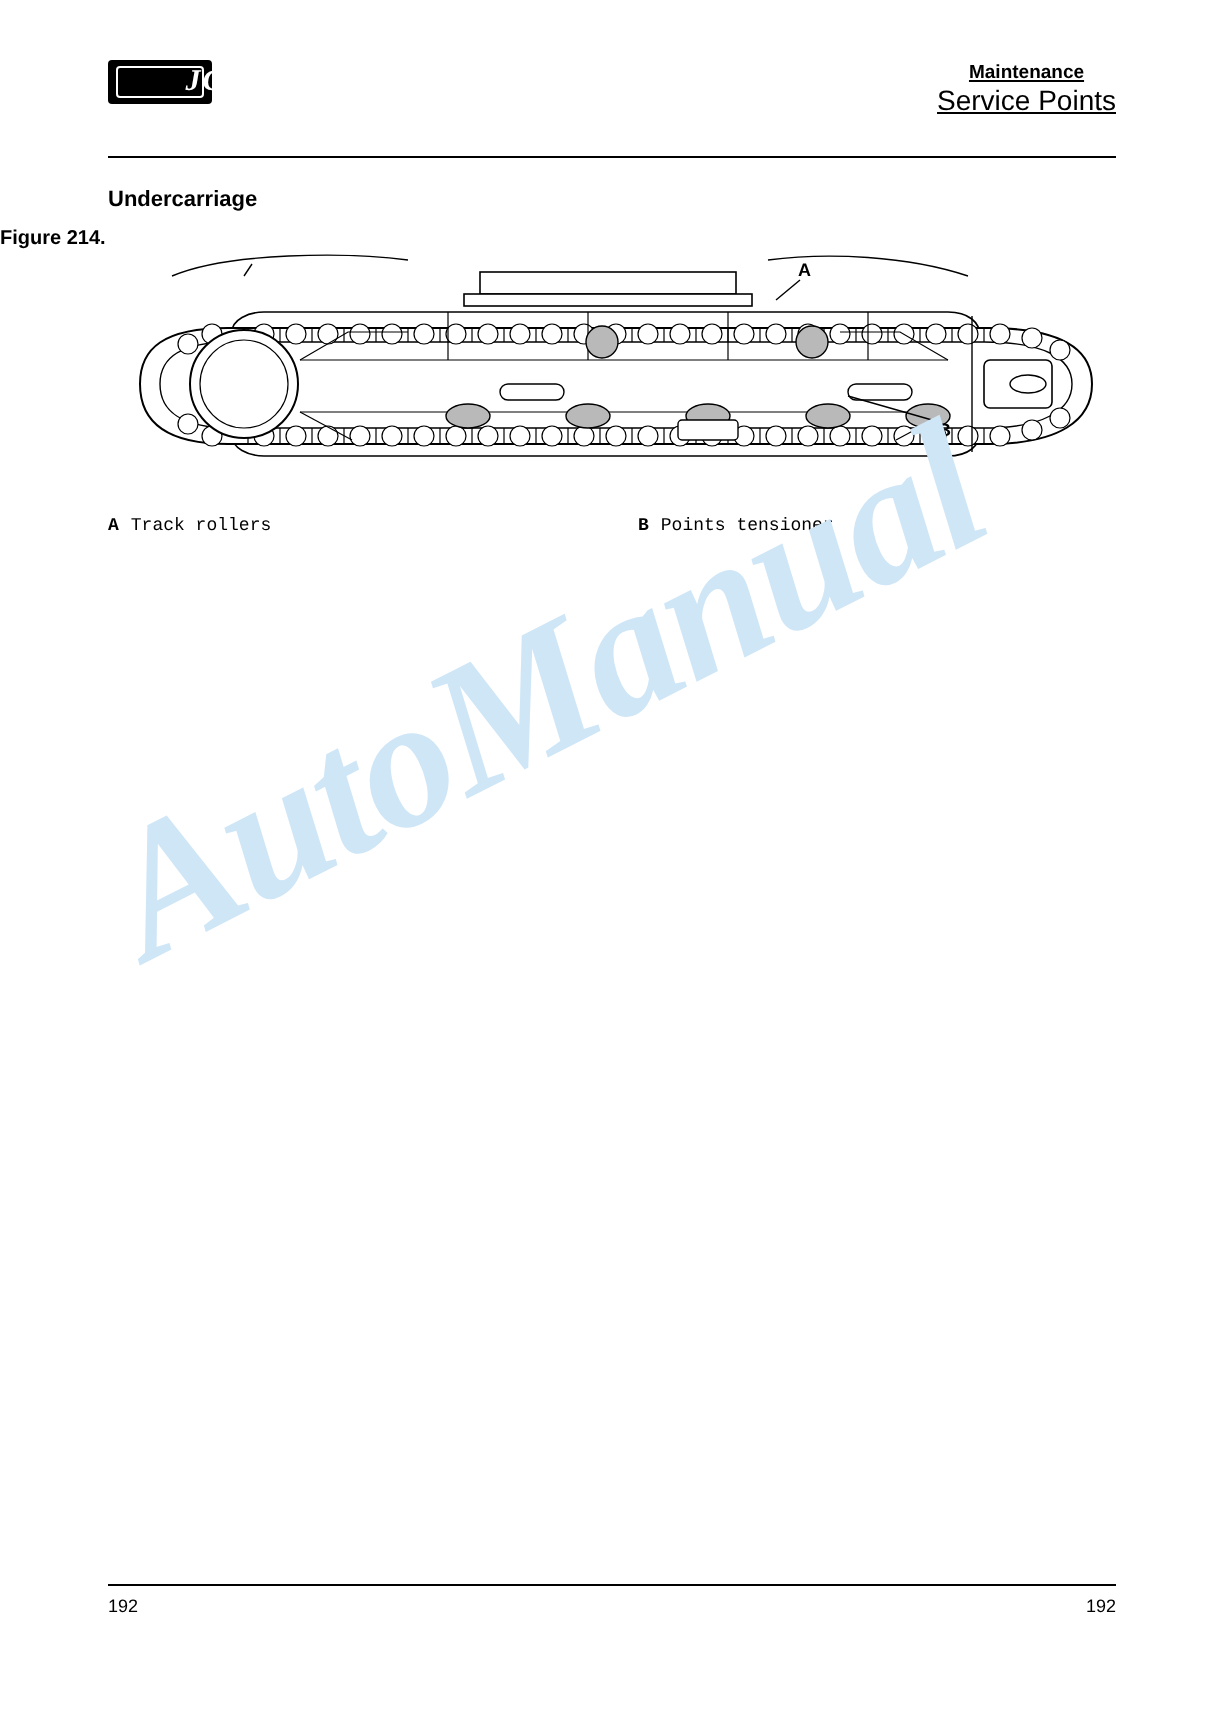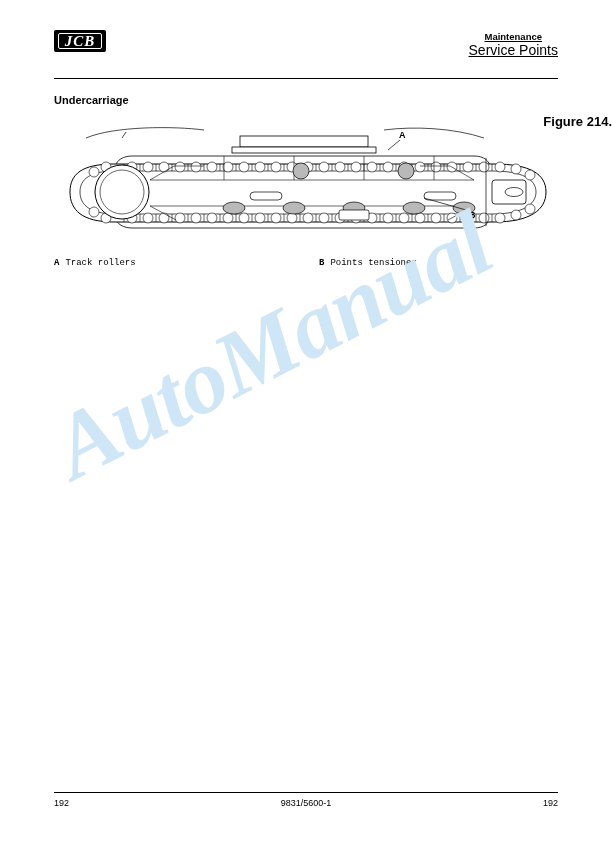--- a/index.html
+++ b/index.html
@@ -37,20 +37,21 @@
     width: 52px;
     height: 22px;
     line-height: 22px;
     text-align: center;
     color: #ffffff;
     font-family: "Liberation Serif", serif;
     font-style: italic;
     font-weight: bold;
     font-size: 15px;
     letter-spacing: 1px;
+    padding-left: 28px;
   }
   .logo-frame {
     position: absolute;
     left: 4px;
     top: 3px;
     width: 44px;
     height: 16px;
     border: 1px solid #ffffff;
     border-radius: 2px;
     box-sizing: border-box;
@@ -89,22 +90,22 @@
     font-size: 11px;
     font-weight: bold;
   }
 
   
   .figure-caption {
     position: absolute;
     top: 114px;
     left: 0;
     width: 612px;
-    text-align: right;
-    font-size: 13px;
+    text-align: left;
+    font-size: 10px;
     font-weight: bold;
   }
   .figure-wrap {
     position: absolute;
     left: 54px;
     top: 124px;
     width: 504px;
     height: 130px;
   }
   .figure-wrap svg {
@@ -391,17 +392,16 @@
     </div>
   </div>
 
   <div class="watermark">
     <span>AutoManual</span>
   </div>
 
   <div class="ftr-rule"></div>
   <div class="ftr">
     <span class="ftr-left">192</span>
-    <span class="ftr-center">9831/5600-1</span>
     <span class="ftr-right">192</span>
   </div>
 
 </div>
 
 </body></html>

